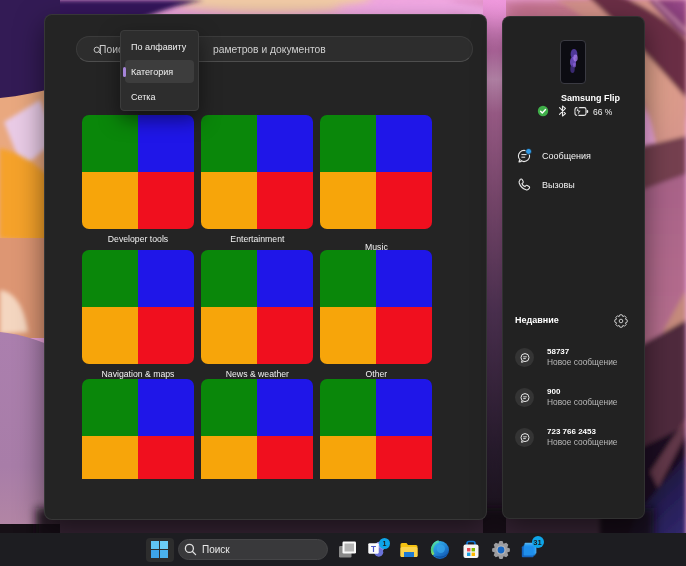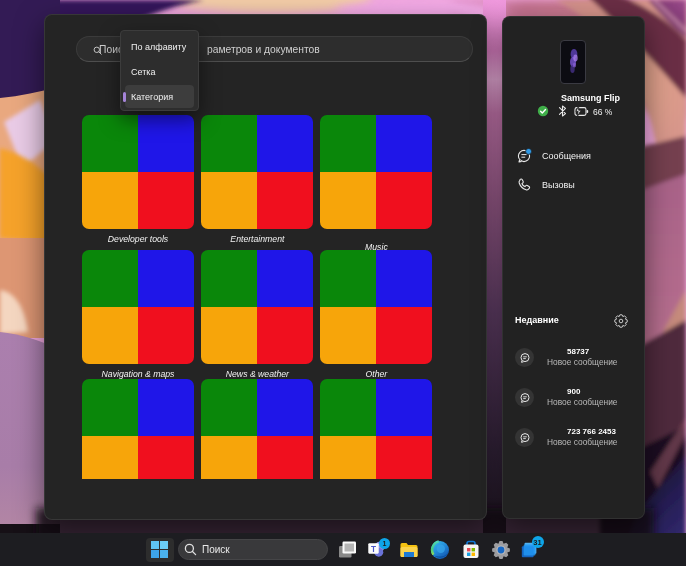--- a/index.html
+++ b/index.html
@@ -16,21 +16,21 @@
   box-shadow:0 10px 28px rgba(0,0,0,.5); }
 #searchbar { left:31px; top:21px; width:397px; height:26px; background:#2d2d2d;
   border:1px solid #3b3b3b; border-bottom-color:#4e4e4e; border-radius:14px;
   color:#cfcfcf; font-size:10.3px; }
 #searchbar .mag { margin:0 8px 0 11px; }
 #allrow { left:0; top:74px; width:443px; height:22px; }
 #alltxt { left:46px; top:3px; color:#fff; font-size:9px; font-weight:bold; }
 #backbtn { left:357px; top:0px; width:48px; height:17px; background:#323232;
   border:1px solid #3e3e3e; border-radius:4px; color:#e8e8e8; font-size:9px;
   display:flex; align-items:center; justify-content:center; gap:4px; }
-#grid { left:37px; top:100px; width:376px; height:364px; overflow:hidden;font-style:italic; }
+#grid { left:37px; top:100px; width:376px; height:364px; overflow:hidden; }
 .tile { position:absolute; width:112px; height:114px; border-radius:7px; overflow:hidden; }
 .tile .sq { position:absolute; width:56px; height:57px; }
 .sq.g { left:0; top:0; background:#0a870a; }
 .sq.b { left:56px; top:0; background:#1f16e8; }
 .sq.o { left:0; top:57px; background:#f7a50a; }
 .sq.r { left:56px; top:57px; background:#f00f1e; }
 .tlabel { position:absolute; width:112px; text-align:center; color:#f2f2f2; font-size:8.7px; }
 #userbar { left:1px; top:464px; width:441px; height:41px; background:#2b2b2b;
   border-radius:0 0 8px 8px; }
 #avatar { left:42px; top:10px; width:24px; height:24px; border-radius:50%; overflow:hidden;
@@ -62,21 +62,21 @@
 #statrow { left:0px; top:85px; width:149px; height:16px; }
 #mitems { left:0; top:124px; width:141px; }
 .mitem { position:relative; height:29px; }
 .mitem .mi { position:absolute; left:13px; top:7px; }
 .mitem .mt { position:absolute; left:39px; top:10px; font-size:9px; color:#f2f2f2; }
 #rechdr { left:12px; top:298px; font-size:9px; font-weight:bold; color:#fff; }
 #gear2 { left:111px; top:297px; }
 .ritem { position:absolute; left:12px; width:120px; height:30px; }
 .ritem .rc { position:absolute; left:0; top:0; width:19px; height:19px; border-radius:50%;
   background:#343434; display:flex; align-items:center; justify-content:center; }
-.ritem .rt { position:absolute; left:32px; top:-1px; font-size:8px; font-weight:bold; color:#fff;margin-left:20px; }
+.ritem .rt { position:absolute; left:32px; top:-1px; font-size:8px; font-weight:bold; color:#fff; }
 .ritem .rs { position:absolute; left:32px; top:9px; font-size:8.4px; color:#b9b9b9; }
 
 
 #taskbar { left:0; top:533px; width:686px; height:33px; background:#1d1d21; }
 #startbtn { left:146px; top:5px; width:28px; height:24px; background:#2d2d2d; border-radius:4px; }
 #winlogo { }
 #tbsearch { left:178px; top:6px; width:150px; height:21px; border-radius:11px;
   background:#39393b; border:1px solid #454547; display:flex; align-items:center;
   color:#e8e8e8; font-size:10px; }
 .tbicon { position:absolute; top:7px; width:20px; height:20px; }
@@ -187,21 +187,21 @@
   <rect x="36" y="508" width="618" height="58" fill="#120d14" filter="url(#bl4)" opacity=".85"></rect>
 </svg>
 
 <div id="menu" class="abs">
   <div id="searchbar" class="abs">
     <svg class="mag" style="position:absolute;left:5px;top:8.5px;" width="9" height="9" viewBox="0 0 9 9">
         <circle cx="3.8" cy="3.8" r="2.7" fill="none" stroke="#c4c4c4" stroke-width="1"></circle>
         <line x1="5.9" y1="5.9" x2="8.2" y2="8.2" stroke="#c4c4c4" stroke-width="1" stroke-linecap="round"></line>
       </svg>
     <span style="position:absolute;left:22px;top:7px;">Поиск па</span>
-    <span style="position:absolute;left:130px;top:7px;">раметров и документов</span>
+    <span style="position:absolute;left:136px;top:7px;">раметров и документов</span>
   </div>
   <div id="grid" class="abs">
       <div class="tile" style="left:0px; top:0px;">
         <div class="sq g"></div>
         <div class="sq b"></div>
         <div class="sq o"></div>
         <div class="sq r"></div>
       </div>
       <div class="tlabel" style="left:0px; top:119px;">Developer tools</div>
       <div class="tile" style="left:119.4px; top:0px;">
@@ -255,22 +255,22 @@
         <div class="sq g"></div>
         <div class="sq b"></div>
         <div class="sq o"></div>
         <div class="sq r"></div>
       </div>
     </div>
 </div>
 
 <div id="dd" class="abs">
   <div class="dditem">По алфавиту</div>
+  <div class="dditem sel">Категория</div>
   <div class="dditem">Сетка</div>
-  <div class="dditem sel">Категория</div>
 </div>
 
 <div id="panel" class="abs">
   <div id="phone" class="abs">
     <svg width="26" height="44" viewBox="0 0 26 44">
       <ellipse cx="13" cy="13" rx="3.4" ry="5" fill="#5a3fb0" opacity=".85"></ellipse>
       <ellipse cx="12" cy="21" rx="3" ry="5" fill="#7a55d8" opacity=".8"></ellipse>
       <ellipse cx="14.5" cy="17" rx="2.2" ry="3.4" fill="#a57ae8" opacity=".8"></ellipse>
       <ellipse cx="11.5" cy="28" rx="2.2" ry="4" fill="#4a3390" opacity=".75"></ellipse>
       <ellipse cx="13.5" cy="24" rx="1.6" ry="2.6" fill="#8a62d6" opacity=".7"></ellipse>

